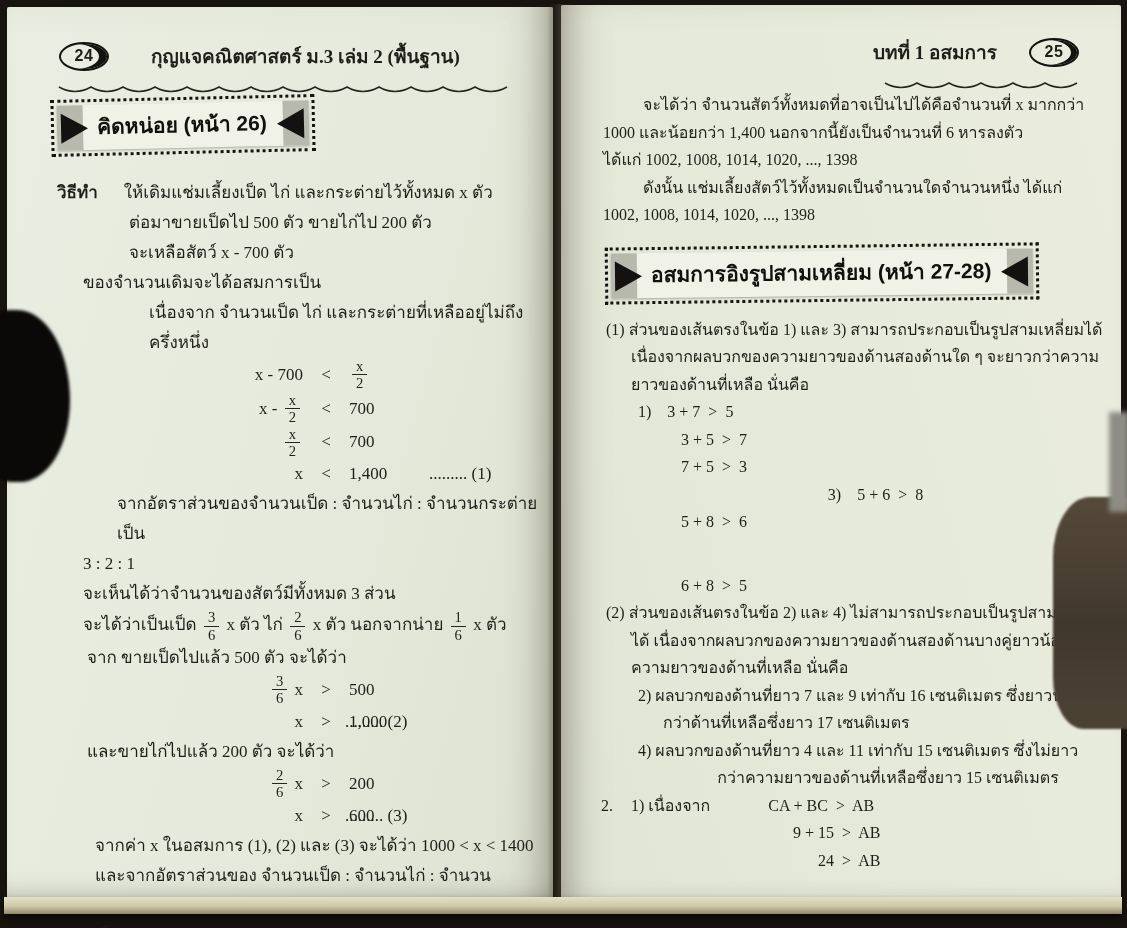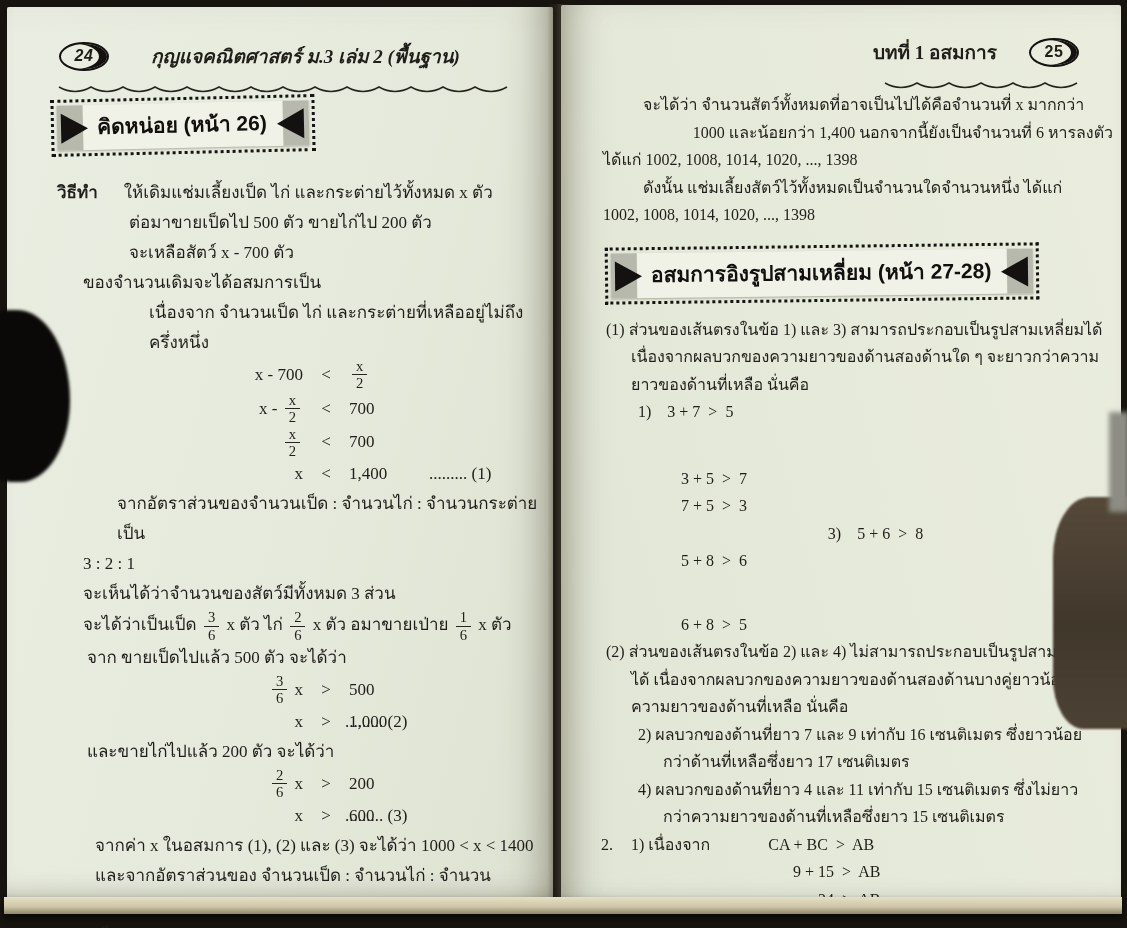--- a/index.html
+++ b/index.html
@@ -49,21 +49,21 @@
     background:linear-gradient(180deg,#55493a 0%,#41382c 55%,#4c4234 100%);
     border-radius:46% 0 0 38% / 26% 0 0 22%;
     filter:blur(1px);
   }
   .edge-gray{
     position:absolute;left:1109px;top:412px;width:20px;height:100px;
     background:#8d8d85;filter:blur(2.5px);
   }
   
   .hdr{position:relative;display:flex;align-items:center;}
-  .page-left .hdr{padding:34px 0 0 52px;font-style:italic;}
+  .page-left .hdr{padding:34px 0 0 52px;}
   .page-right .hdr{padding:32px 42px 0 0;justify-content:flex-end;}
   .pagenum{
     display:inline-flex;align-items:center;justify-content:center;
     width:50px;height:29px;border:2.2px solid #14120f;border-radius:50%;
     font-family:"Liberation Sans","DejaVu Sans",sans-serif;
     font-weight:700;font-size:16px;letter-spacing:.5px;background:transparent;
   }
   .pagenum.crescent-right{box-shadow:inset -8px 0 0 #14120f;}
   .pagenum.crescent-left{box-shadow:inset -6px 0 0 #14120f;}
   .hdr-title{
@@ -187,21 +187,21 @@
         </div>
         <div class="line" style="padding-left: 60px;"><span class="tk">จากอัตราส่วนของจำนวนเป็ด : จำนวนไก่ : จำนวนกระต่าย เป็น</span></div>
         <div class="line" style="padding-left: 26px;"><span class="tk">3 : 2 : 1</span></div>
         <div class="line" style="padding-left: 26px;"><span class="tk">จะเห็นได้ว่าจำนวนของสัตว์มีทั้งหมด 3 ส่วน</span></div>
         <div class="line" style="padding-left: 26px;"><span class="tk">จะได้ว่าเป็นเป็ด </span><span class="frac">
             <span class="fn">3</span>
             <span class="fd">6</span>
           </span><span class="tk"> x ตัว ไก่ </span><span class="frac">
             <span class="fn">2</span>
             <span class="fd">6</span>
-          </span><span class="tk"> x ตัว อมาขายเป่าย </span><span class="frac">
+          </span><span class="tk"> x ตัว นอกจากน่าย </span><span class="frac">
             <span class="fn">1</span>
             <span class="fd">6</span>
           </span><span class="tk"> x ตัว</span></div>
         <div class="line" style="padding-left: 30px;"><span class="tk">จาก ขายเป็ดไปแล้ว 500 ตัว จะได้ว่า</span></div>
         <div class="line eqline">
           <span class="eq">
             <span class="el"><span class="frac"><span class="fn">3</span><span class="fd">6</span></span><span class="tk"> x</span></span>
             <span class="eo">&gt;</span>
             <span class="er"><span class="tk">500</span></span>
           </span>
@@ -244,21 +244,21 @@
       <span class="pagenum crescent-left">
         <span>25</span>
       </span>
       <svg class="wavy wavy-right" width="198" height="14" viewBox="0 0 198 14">
         <path d="M2 4q16 9 32 0q16 9 32 0q16 9 32 0q16 9 32 0q16 9 32 0q16 9 32 0" fill="none" stroke="#26241e" stroke-width="1.6"></path>
       </svg>
     </div>
 
     <div class="body body-top" id="right-lines-top">
         <div class="line" style="padding-left: 46px;"><span class="tk">จะได้ว่า จำนวนสัตว์ทั้งหมดที่อาจเป็นไปได้คือจำนวนที่ x มากกว่า</span></div>
-        <div class="line" style="padding-left: 6px; text-align: right;"><span class="tk">1000 และน้อยกว่า 1,400 นอกจากนี้ยังเป็นจำนวนที่ 6 หารลงตัว</span></div>
+        <div class="line" style="padding-left: 6px;"><span class="tk">1000 และน้อยกว่า 1,400 นอกจากนี้ยังเป็นจำนวนที่ 6 หารลงตัว</span></div>
         <div class="line" style="padding-left: 6px;"><span class="tk">ได้แก่ 1002, 1008, 1014, 1020, ..., 1398</span></div>
         <div class="line" style="padding-left: 46px;"><span class="tk">ดังนั้น แช่มเลี้ยงสัตว์ไว้ทั้งหมดเป็นจำนวนใดจำนวนหนึ่ง ได้แก่</span></div>
         <div class="line" style="padding-left: 6px;"><span class="tk">1002, 1008, 1014, 1020, ..., 1398</span></div>
       </div>
 
     <div class="banner banner-right">
       <div class="banner-inner">
         <span class="banner-tab">
             <span class="tri tri-right"></span>
           </span>
@@ -267,32 +267,32 @@
             <span class="tri tri-left"></span>
           </span>
       </div>
     </div>
 
     <div class="body body-bottom" id="right-lines-bottom">
         <div class="line" style="padding-left: 9px;"><span class="tk">(1) ส่วนของเส้นตรงในข้อ 1) และ 3) สามารถประกอบเป็นรูปสามเหลี่ยมได้</span></div>
         <div class="line" style="padding-left: 34px;"><span class="tk">เนื่องจากผลบวกของความยาวของด้านสองด้านใด ๆ จะยาวกว่าความ</span></div>
         <div class="line" style="padding-left: 34px;"><span class="tk">ยาวของด้านที่เหลือ นั่นคือ</span></div>
         <div class="line" style="padding-left: 41px;"><span class="tk">1)</span><span class="sp" style="width: 16px;"></span><span class="tk">3 + 7  &gt;  5</span></div>
-        <div class="line" style="padding-left: 84px; margin-top: 39px;"><span class="tk">3 + 5  &gt;  7</span></div>
+        <div class="line" style="padding-left: 84px;"><span class="tk">3 + 5  &gt;  7</span></div>
         <div class="line" style="padding-left: 84px;"><span class="tk">7 + 5  &gt;  3</span></div>
         <div class="line" style="padding-left: 41px; text-align: center;"><span class="tk">3)</span><span class="sp" style="width: 16px;"></span><span class="tk">5 + 6  &gt;  8</span></div>
         <div class="line" style="padding-left: 84px;"><span class="tk">5 + 8  &gt;  6</span></div>
         <div class="line" style="padding-left: 84px; margin-top: 36px;"><span class="tk">6 + 8  &gt;  5</span></div>
         <div class="line" style="padding-left: 9px;"><span class="tk">(2) ส่วนของเส้นตรงในข้อ 2) และ 4) ไม่สามารถประกอบเป็นรูปสามเหลี่ยม</span></div>
         <div class="line" style="padding-left: 34px;"><span class="tk">ได้ เนื่องจากผลบวกของความยาวของด้านสองด้านบางคู่ยาวน้อยกว่า</span></div>
         <div class="line" style="padding-left: 34px;"><span class="tk">ความยาวของด้านที่เหลือ นั่นคือ</span></div>
         <div class="line" style="padding-left: 41px;"><span class="tk">2) ผลบวกของด้านที่ยาว 7 และ 9 เท่ากับ 16 เซนติเมตร ซึ่งยาวน้อย</span></div>
         <div class="line" style="padding-left: 66px;"><span class="tk">กว่าด้านที่เหลือซึ่งยาว 17 เซนติเมตร</span></div>
         <div class="line" style="padding-left: 41px;"><span class="tk">4) ผลบวกของด้านที่ยาว 4 และ 11 เท่ากับ 15 เซนติเมตร ซึ่งไม่ยาว</span></div>
-        <div class="line" style="padding-left: 66px;"><span class="tk">กว่าความยาวของด้านที่เหลือซึ่งยาว 15 เซนติเมตร</span></div>
+        <div class="line" style="padding-left: 66px; text-align: center;"><span class="tk">กว่าความยาวของด้านที่เหลือซึ่งยาว 15 เซนติเมตร</span></div>
         <div class="line" style="padding-left: 4px;"><span class="tk">2.</span><span class="sp" style="width: 18px;"></span><span class="tk">1) เนื่องจาก</span><span class="sp" style="width: 58px;"></span><span class="tk">CA + BC  &gt;  AB</span></div>
         <div class="line" style="padding-left: 196px;"><span class="tk">9 + 15  &gt;  AB</span></div>
         <div class="line" style="padding-left: 221px;"><span class="tk">24  &gt;  AB</span></div>
       </div>
   </div>
 
   <div class="stack-edge"></div>
   <div class="thumb-left"></div>
   <div class="thumb-right"></div>
   <div class="edge-gray"></div>

